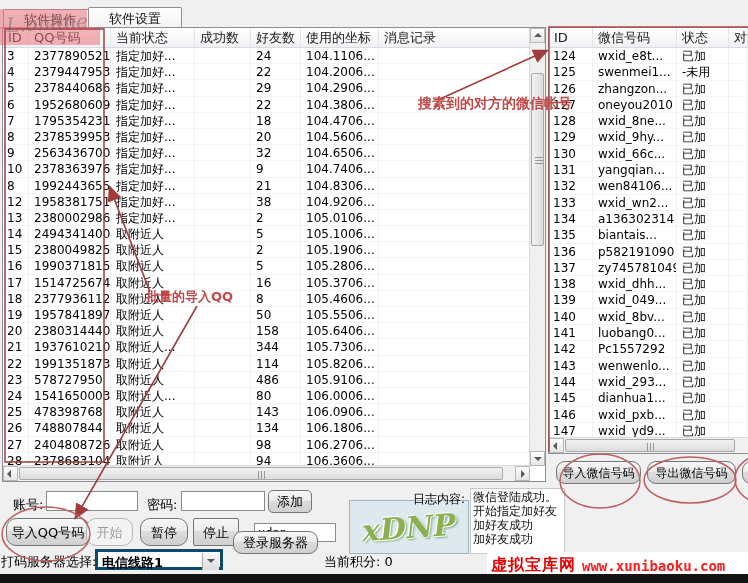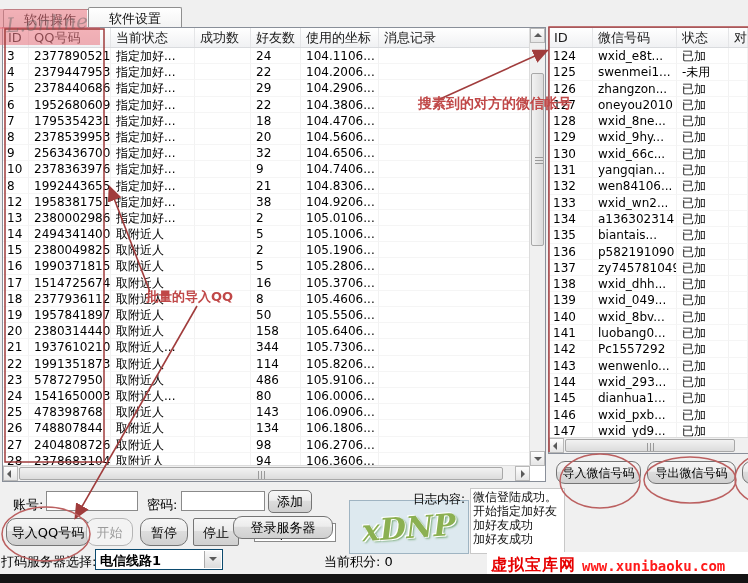--- a/index.html
+++ b/index.html
@@ -64,21 +64,21 @@
 
   #captcha{position:absolute;left:349px;top:500px;width:120px;height:54px;background:#dde9ef;
     border:1px solid #9fb4c2;box-sizing:border-box;display:flex;align-items:center;justify-content:center;}
   #captcha span{font-family:"DejaVu Serif","Liberation Serif",serif;font-style:italic;font-weight:bold;
     font-size:30px;color:#8bb052;text-shadow:1px 1px 0 #fff,-1px -1px 0 #fff,2px 2px 2px #7a7;transform:rotate(-4deg);}
 
   #log-box{position:absolute;left:470px;top:488px;width:95px;height:66px;background:#fff;
     border:1px solid #c8c8c8;font-size:12px;line-height:14px;color:#111;white-space:pre-line;overflow:hidden;padding:1px 2px;box-sizing:border-box;}
 
   #dropdown{position:absolute;left:95px;top:549px;width:128px;height:21px;background:#fff;
-    border:1px solid #0c4a6e;box-sizing:border-box;font-size:13px;padding-left:24px;}
+    border:3px solid #0c4a6e;box-sizing:border-box;font-size:13px;padding-left:24px;}
   #dropdown .val{position:absolute;left:4px;top:2px;font-weight:bold;}
   #dd-btn{position:absolute;right:1px;top:1px;width:16px;height:17px;background:linear-gradient(#f8f8f8,#dcdcdc);
     border-left:1px solid #aaa;}
   #dd-btn .tri.down{left:4px;top:6px;}
 
   #wm-strip{position:absolute;left:487px;top:552px;width:261px;height:27px;background:#fff;
     display:flex;align-items:center;white-space:nowrap;overflow:hidden;}
   #wm-name{font-size:16px;font-weight:bold;color:#e60000;letter-spacing:1px;margin-left:4px;}
   #wm-url{font-size:14px;font-weight:bold;color:#ff1a1a;margin-left:6px;font-family:"DejaVu Sans Mono","Liberation Mono",monospace;}
 
@@ -559,21 +559,21 @@
 加好友成功
 加好友成功</div>
 
   <div class="lbl" style="left:1px;top:553px;">打码服务器选择:</div>
   <div id="dropdown">
     <span class="val">电信线路1</span>
     <span id="dd-btn">
         <i class="tri down"></i>
       </span>
   </div>
-  <div class="btn" style="left:233px;top:516px;width:100px;height:23px;line-height:22px;border-radius:9px;">登录服务器</div>
+  <div class="btn" style="left:233px;top:531px;width:85px;height:23px;line-height:22px;border-radius:9px;">登录服务器</div>
   <div class="lbl" style="left:324px;top:553px;">当前积分: 0</div>
 
   <div id="wm-strip">
     <span id="wm-name">虚拟宝库网</span>
     <span id="wm-url">www.xunibaoku.com</span>
   </div>
 
   <div id="black-bar"></div>
 
   <svg id="anno-svg" viewBox="0 0 748 583">

